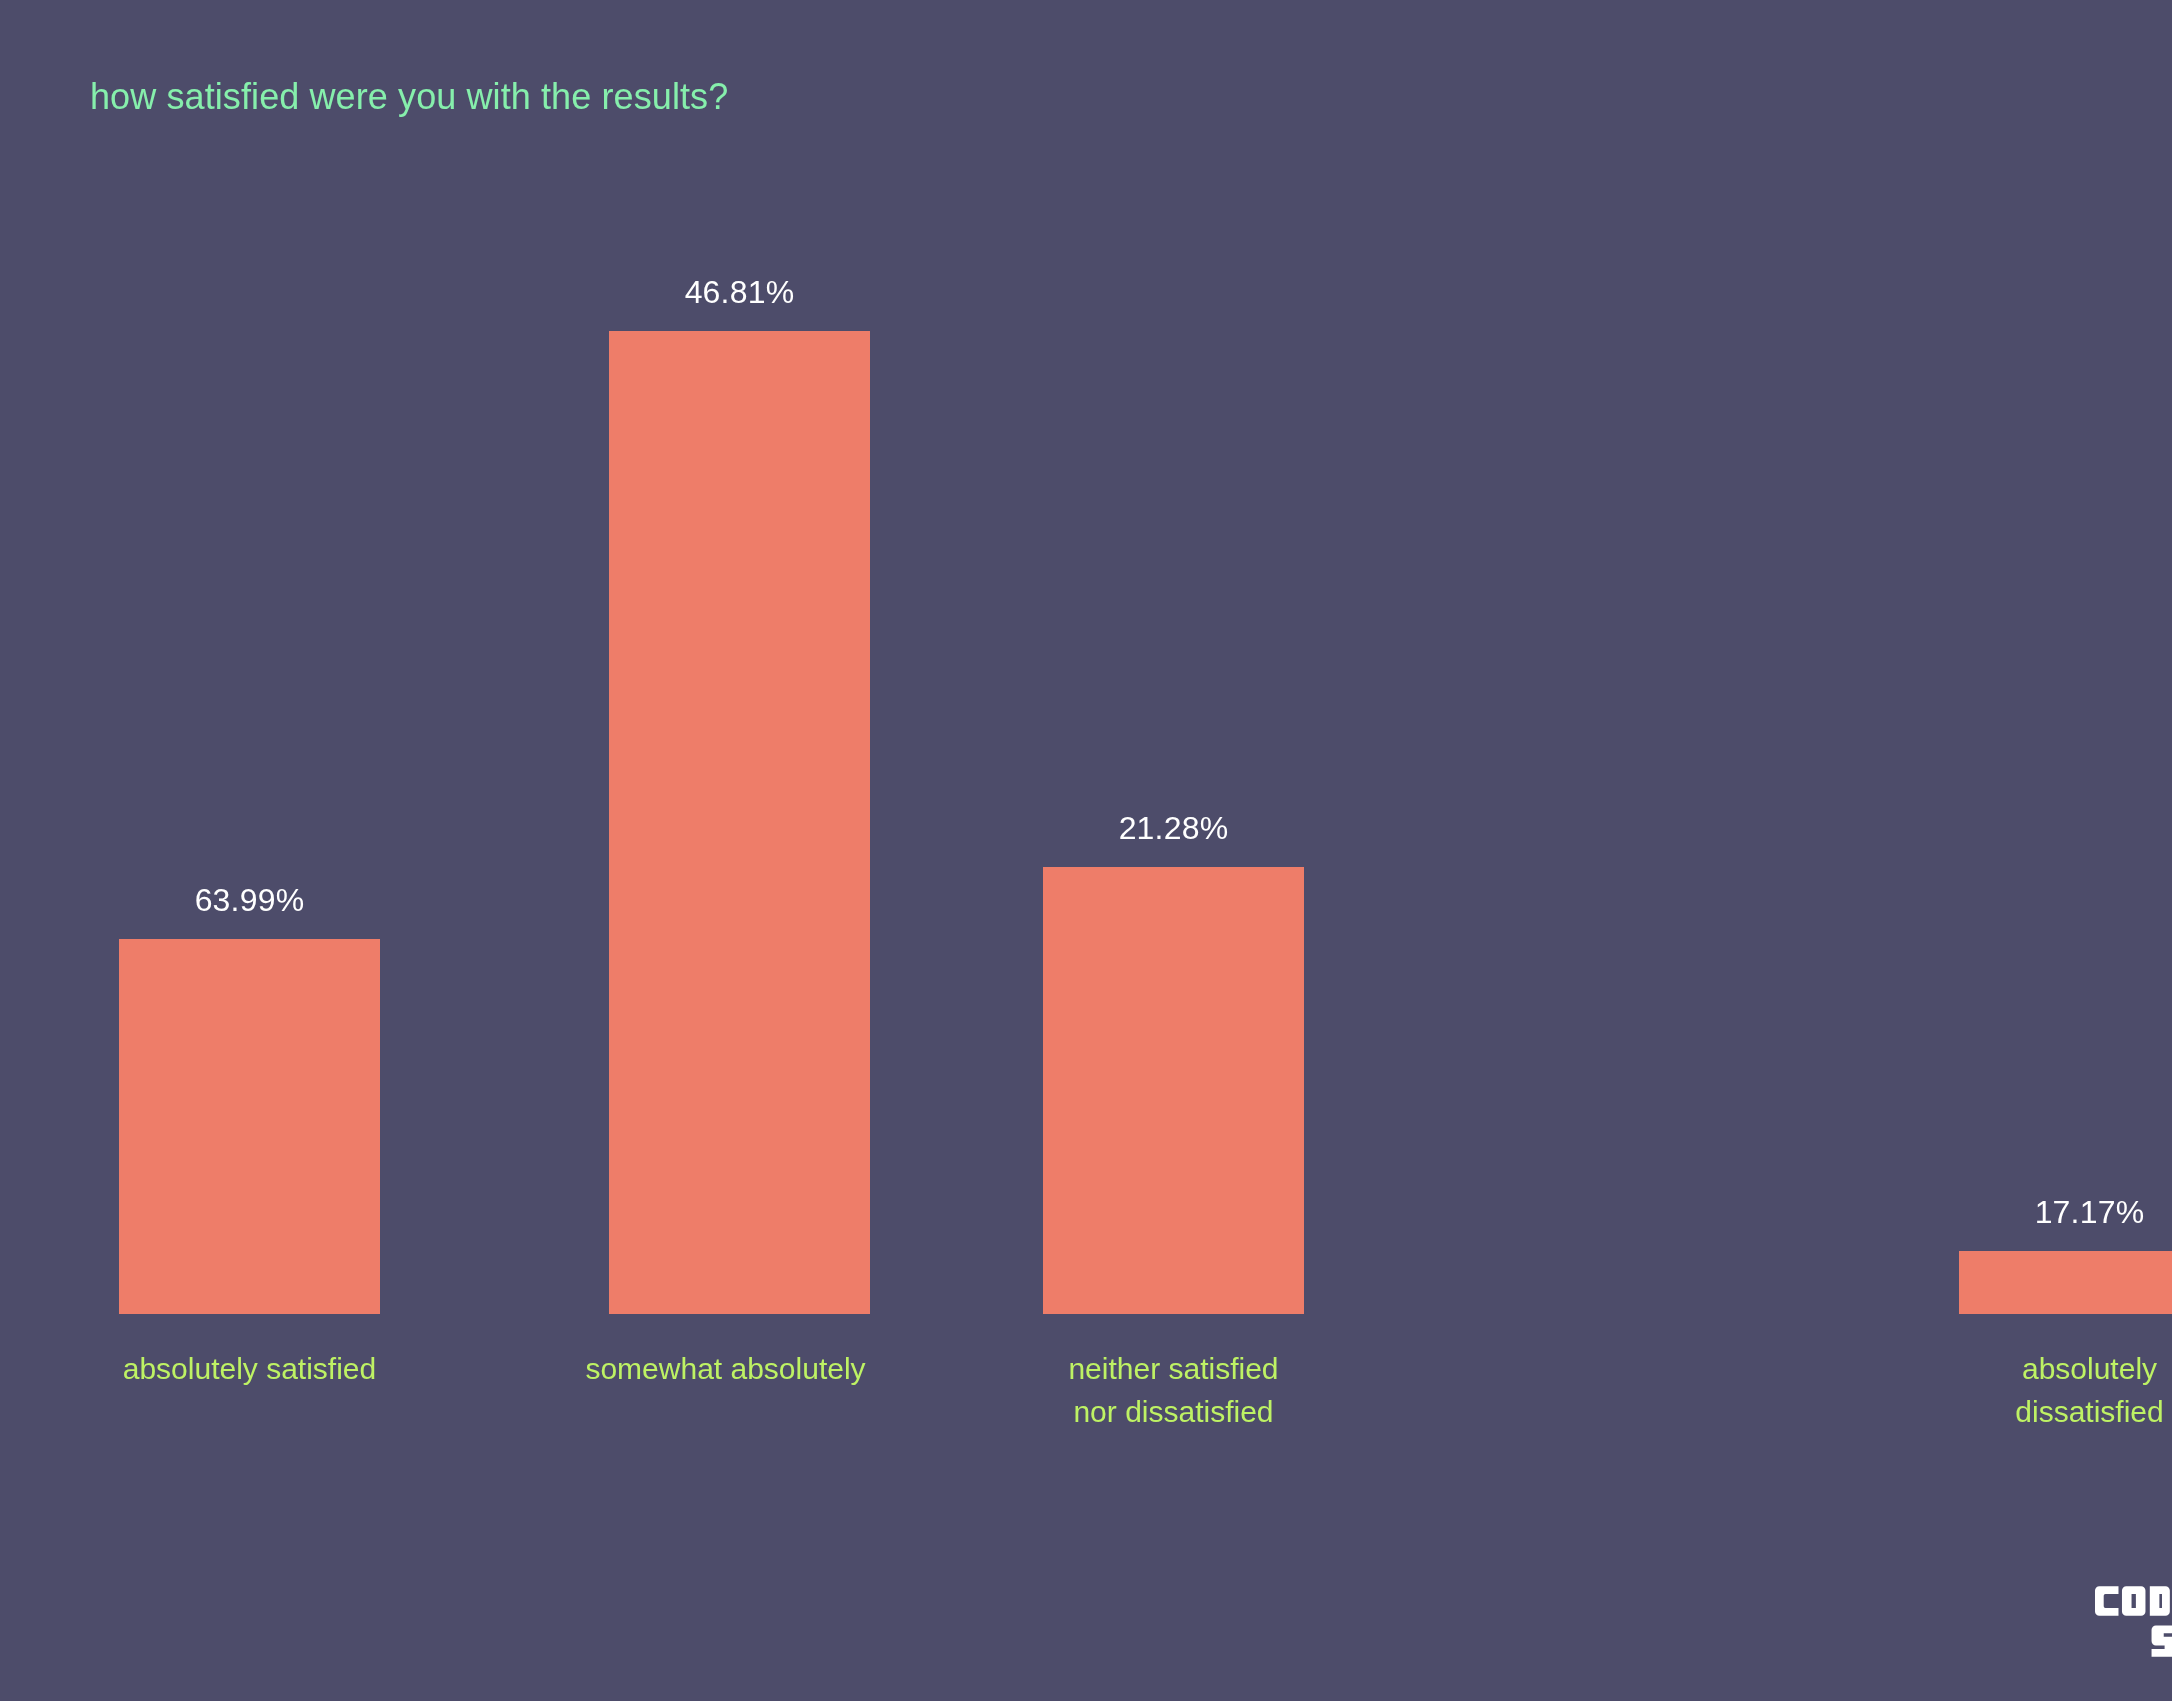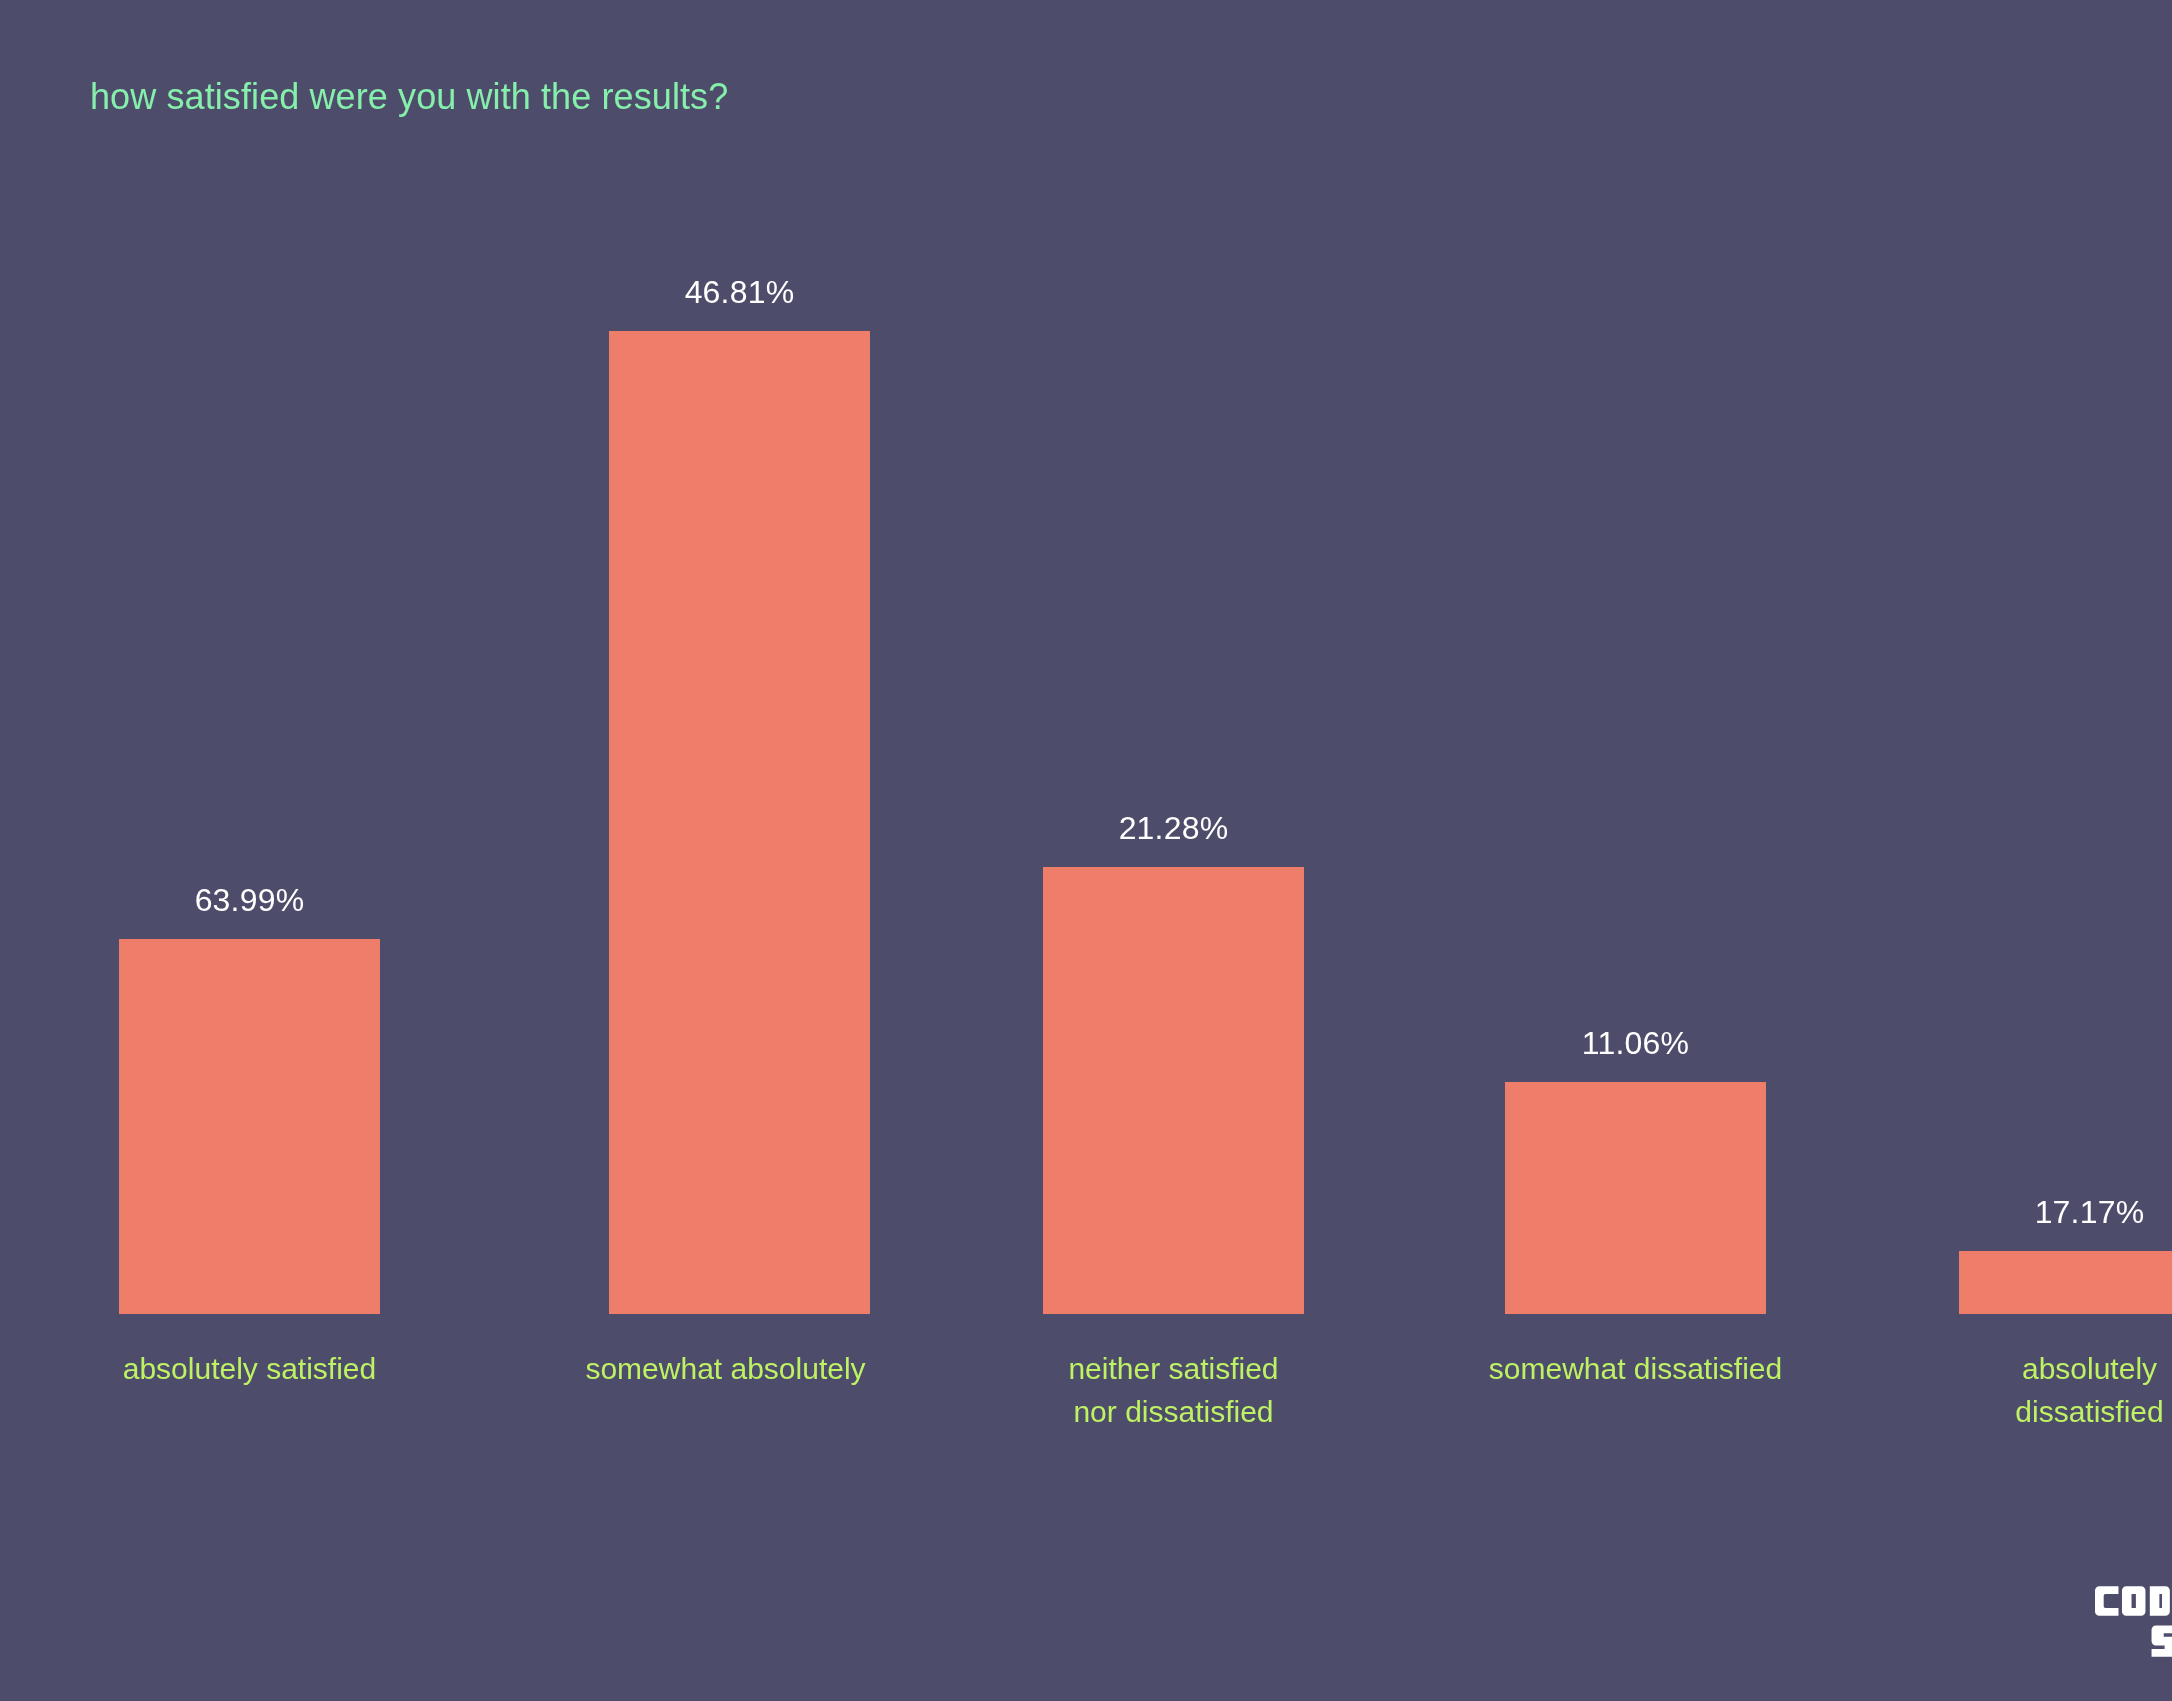--- a/index.html
+++ b/index.html
@@ -110,25 +110,20 @@
       <div class="bar-label">somewhat absolutely</div>
     </div>
 
     <div class="bar-group" style="left:1043px;margin-top:32px;">
       <div class="bar-value">21.28%</div>
       <div class="bar-rect" style="height: 447px; background: rgb(238, 125, 105);"></div>
       <div class="bar-label">neither satisfied
 nor dissatisfied</div>
     </div>
 
-    <div class="bar-group" style="left:1505px;">
-      <div class="bar-value">11.06%</div>
-      <div class="bar-rect" style="height: 232px; background: rgb(238, 125, 105);"></div>
-      <div class="bar-label">somewhat dissatisfied</div>
-    </div>
 
     <div class="bar-group" style="left:1959px;">
       <div class="bar-value">17.17%</div>
       <div class="bar-rect" style="height: 63px; background: rgb(238, 125, 105);"></div>
       <div class="bar-label">absolutely
 dissatisfied</div>
     </div>
 
   </div>
 

